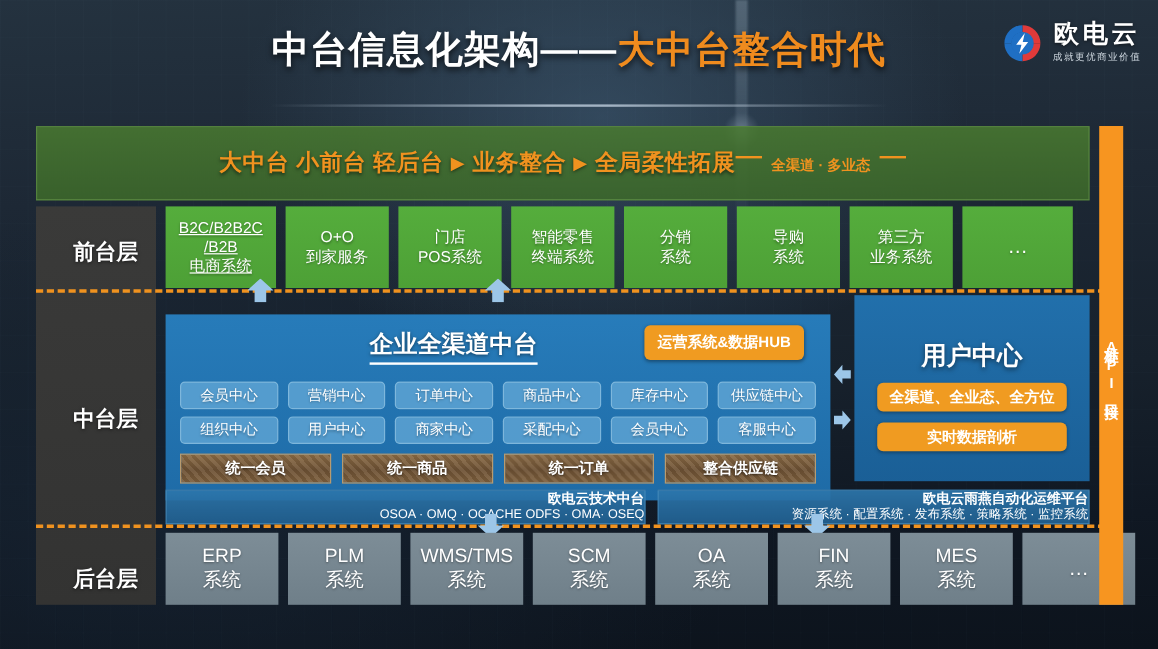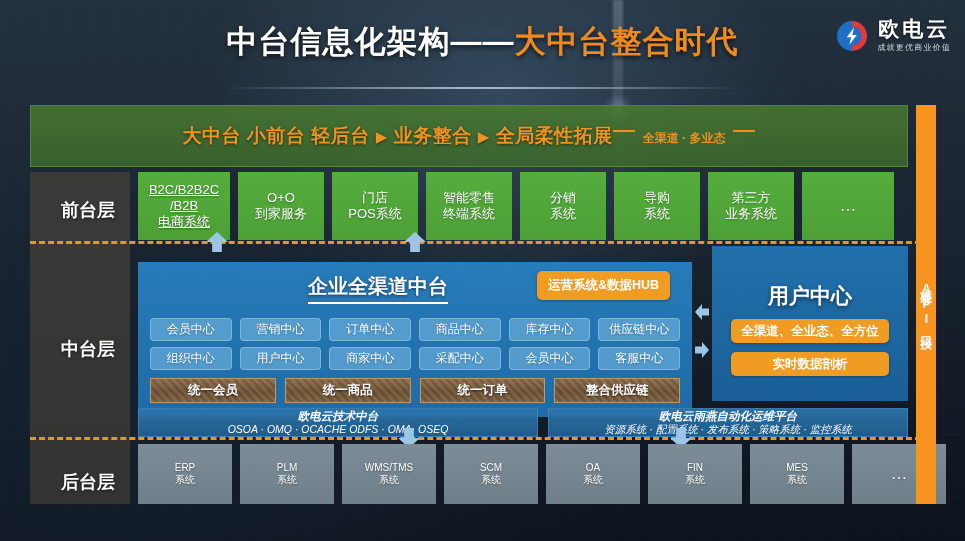--- a/index.html
+++ b/index.html
@@ -181,35 +181,34 @@
   }
 
   
   .mid-arrows { position:absolute; left:694px; top:300px; width:16px; height:70px; }
 
   
   .tech-band {
     position:absolute; top:408px; height:29px;
     background: linear-gradient(180deg, rgba(44,118,172,.92), rgba(33,97,146,.92));
     border:1px solid rgba(90,155,200,.45);
-    display:flex; flex-direction:column; align-items:center; justify-content:center;
+    display:flex; flex-direction:column; align-items:flex-end; justify-content:center;
     color:#fff;
-    font-style:italic;
   }
   #tech-left  { left:138px; width:400px; }
   #tech-right { left:548px; width:360px; }
   .tech-title { font-size:11.5px; font-weight:bold; line-height:1.15; }
   .tech-sub   { font-size:10.5px; line-height:1.2; }
 
   
   .back-row { position:absolute; left:138px; top:444px; height:60px; display:flex; gap:8px; }
   .back-box {
     width:94px; height:60px;
     background: linear-gradient(180deg, #7d8d97 0%, #6f7f89 100%);
-    color:#fff; font-size:10px; line-height:1.25;
+    color:#fff; font-size:16px; line-height:1.25;
     display:flex; align-items:center; justify-content:center; text-align:center;
     text-shadow:0 1px 2px rgba(0,0,0,.4);
   }
   .back-box.last { font-size:17px; }
 
   
   .api-strip {
     position:absolute; left:916px; top:105px; width:20px; height:399px;
     background:#f79520;
     display:flex; align-items:center; justify-content:center;

